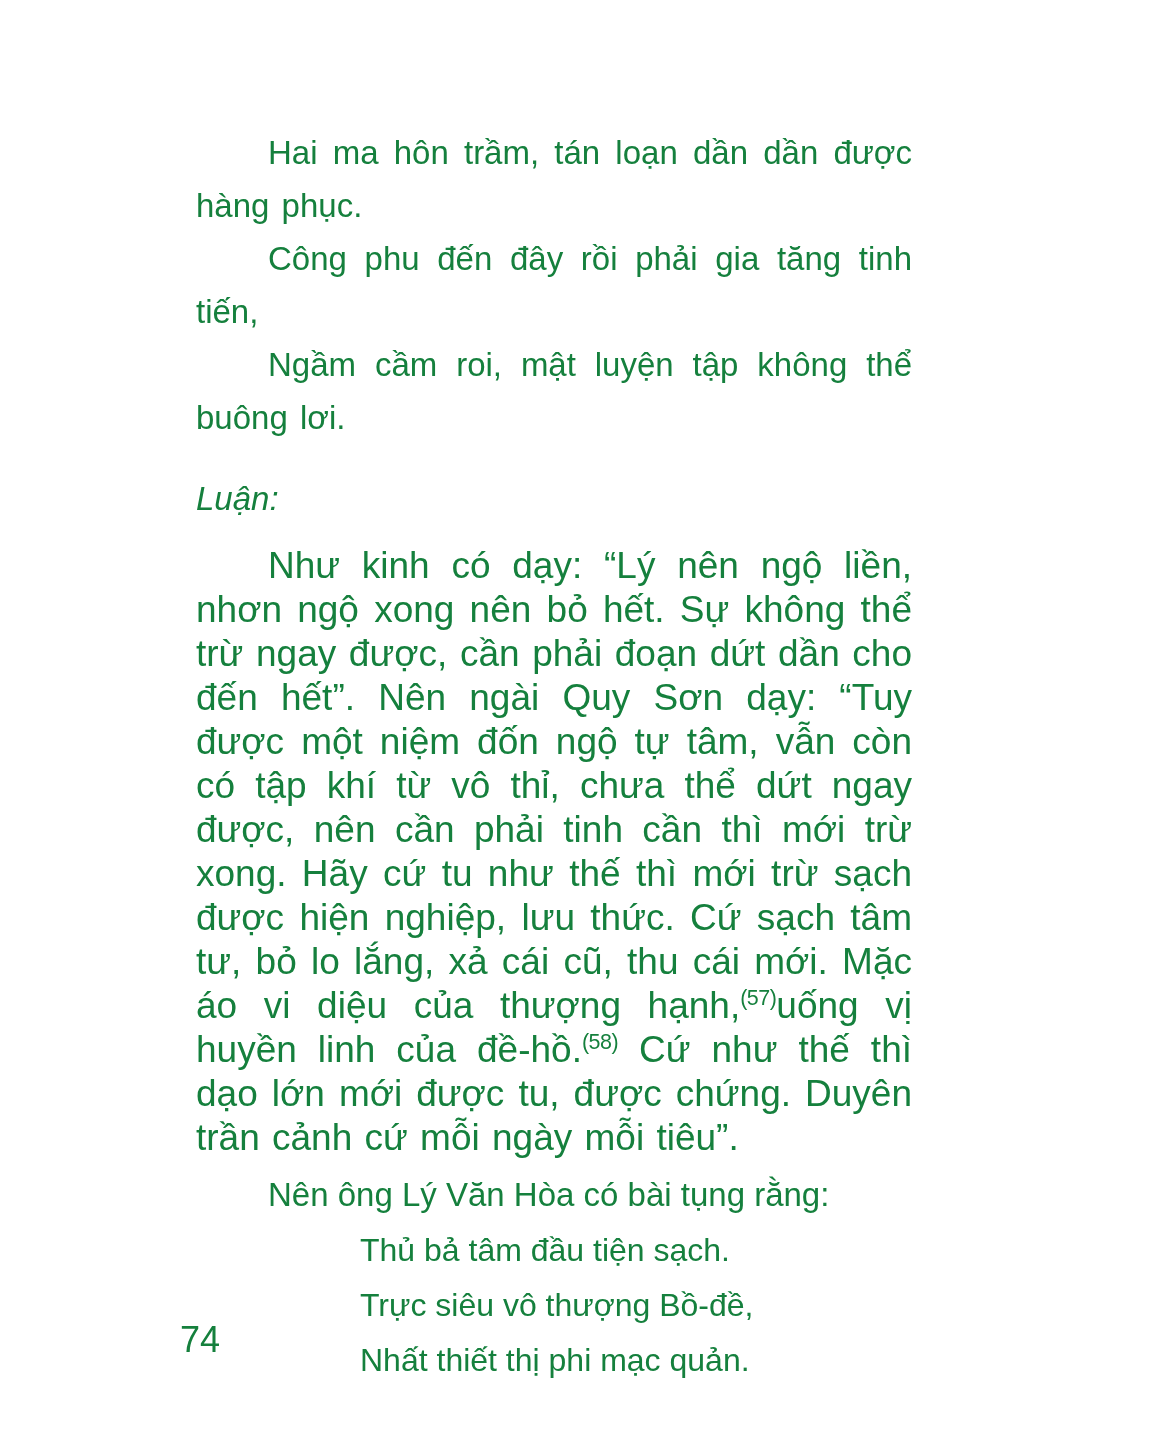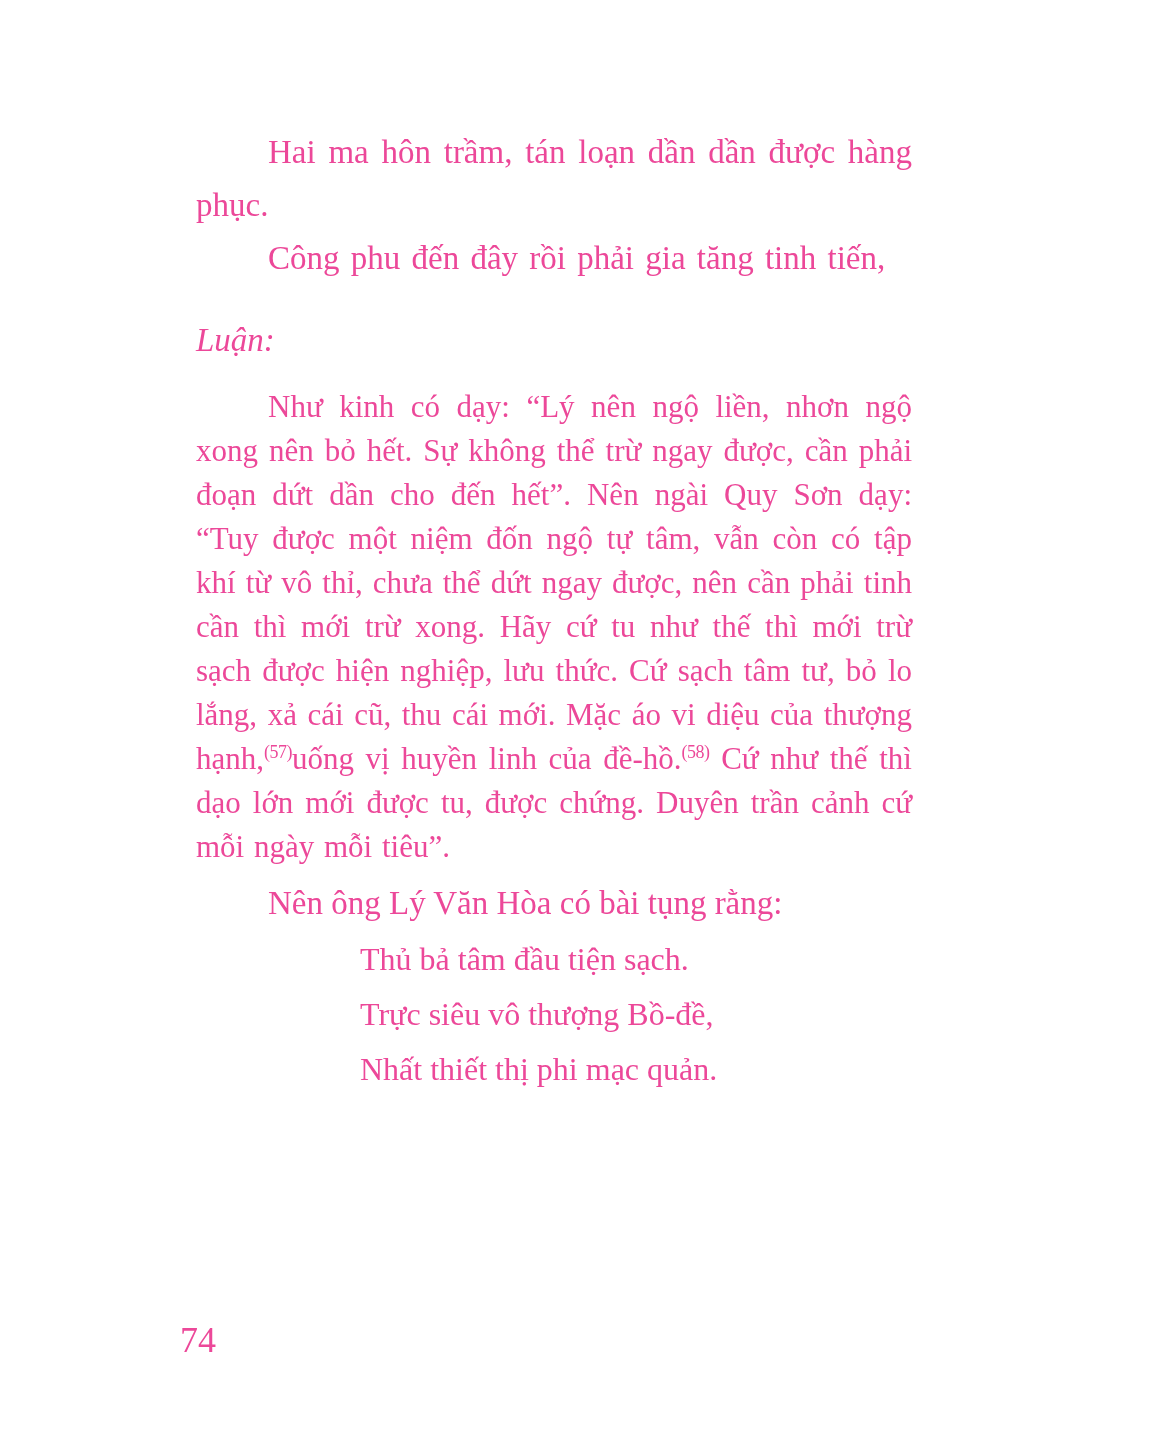--- a/index.html
+++ b/index.html
@@ -6,22 +6,22 @@
     margin: 0;
     padding: 0;
     background: #e8e8e8;
   }
   .page {
     position: relative;
     width: 1150px;
     height: 1448px;
     margin: 0 auto;
     background: #ffffff;
-    color: #ec4899;
-    font-family: Liberation Serif, serif;
+    color: #15803d;
+    font-family: Liberation Sans, sans-serif;
     overflow: hidden;
   }
   .text-block {
     position: absolute;
     left: 196px;
     top: 126px;
     width: 716px;
   }
   .opening-line {
     margin: 0;
@@ -32,21 +32,21 @@
     word-spacing: 3px;
   }
   .section-label {
     margin: 30px 0 8px 0;
     font-size: 33px;
     line-height: 50px;
     font-style: italic;
   }
   .commentary {
     margin: 20px 0 2px 0;
-    font-size: 31px;
+    font-size: 37px;
     line-height: 44px;
     text-align: justify;
     text-indent: 72px;
     word-spacing: 2px;
   }
   .commentary sup {
     font-size: 0.58em;
     line-height: 0;
     vertical-align: super;
     letter-spacing: -0.5px;
@@ -75,20 +75,21 @@
   }
 </style>
 </head>
 <body>
 
 <div class="page">
   <div class="text-block">
 
     <p class="opening-line">Hai ma hôn trầm, tán loạn dần dần được hàng phục.</p>
     <p class="opening-line">Công phu đến đây rồi phải gia tăng tinh tiến,</p>
+    <p class="opening-line">Ngầm cầm roi, mật luyện tập không thể buông lơi.</p>
 
     <p class="section-label">Luận:</p>
 
     <p class="commentary"><span>Như kinh có dạy: “Lý nên ngộ liền, nhơn ngộ xong nên bỏ hết. Sự không thể trừ ngay được, cần phải đoạn dứt dần cho đến hết”. Nên ngài Quy Sơn dạy: “Tuy được một niệm đốn ngộ tự tâm, vẫn còn có tập khí từ vô thỉ, chưa thể dứt ngay được, nên cần phải tinh cần thì mới trừ xong. Hãy cứ tu như thế thì mới trừ sạch được hiện nghiệp, lưu thức. Cứ sạch tâm tư, bỏ lo lắng, xả cái cũ, thu cái mới. Mặc áo vi diệu của thượng hạnh,</span><sup>(57)</sup><span>uống vị huyền linh của đề-hồ.</span><sup>(58)</sup><span> Cứ như thế thì dạo lớn mới được tu, được chứng. Duyên trần cảnh cứ mỗi ngày mỗi tiêu”.</span></p>
 
     <p class="intro-line">Nên ông Lý Văn Hòa có bài tụng rằng:</p>
 
     <div class="poem">
       <p class="poem-line">Thủ bả tâm đầu tiện sạch.</p>
       <p class="poem-line">Trực siêu vô thượng Bồ-đề,</p>

